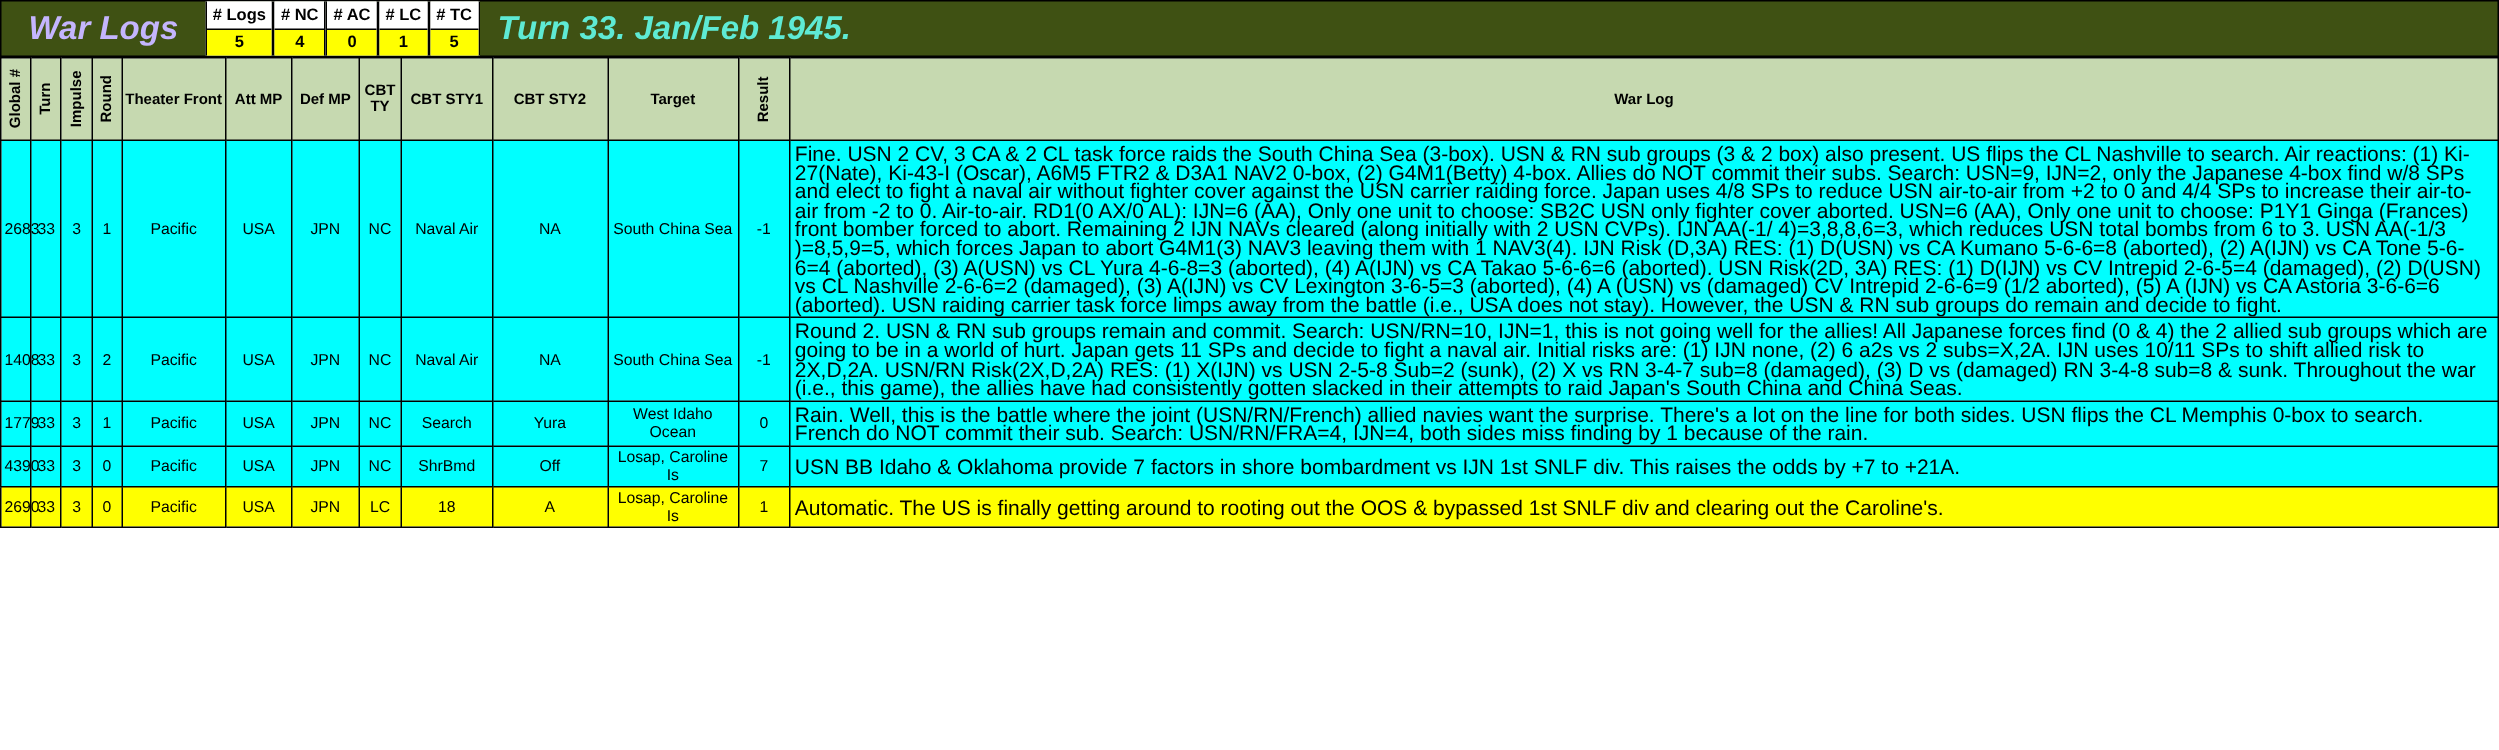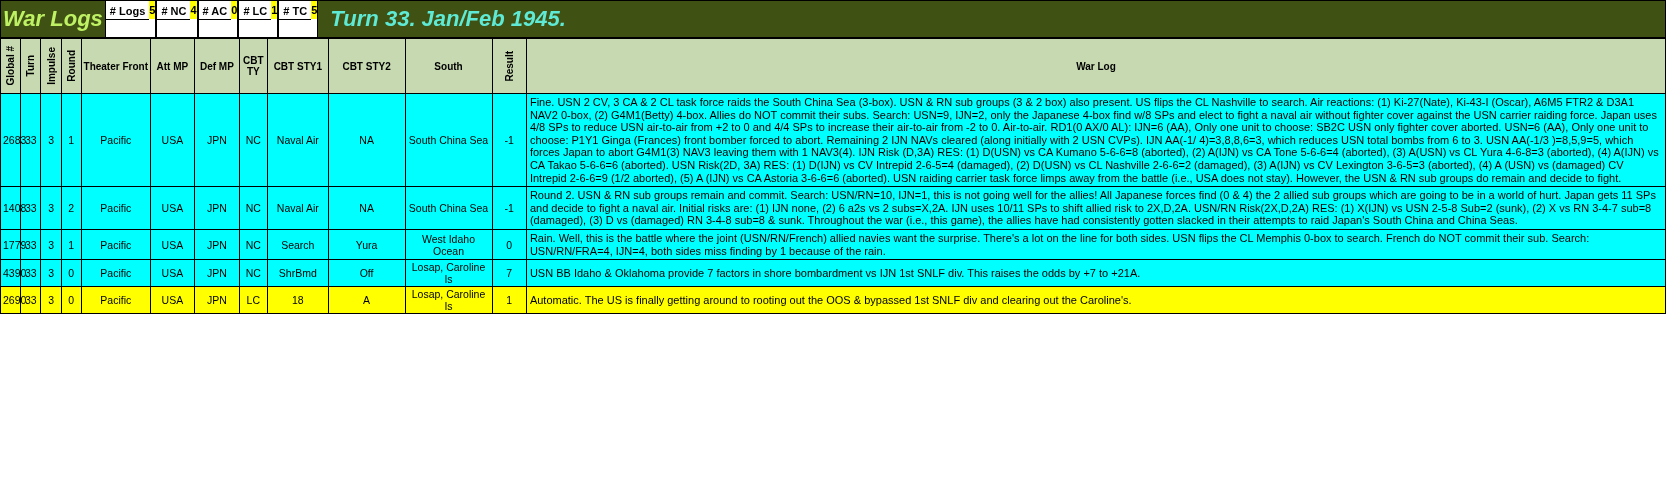--- a/index.html
+++ b/index.html
@@ -15,33 +15,33 @@
 
   
   .titlebar{
     height:38px;
     background:#3f5113;
     display:flex;align-items:stretch;
     border:1px solid #000;
     box-sizing:border-box;
   }
   .title-text{
-    color:#bef264;
+    color:#c4b5fd;
     font-size:22px;
     font-weight:bold;
     font-style:italic;
     display:flex;align-items:center;
-    padding:0 2px;
+    padding:0 18px;
     white-space:nowrap;
   }
   .counters{
     display:flex;align-items:stretch;
   }
   .counter-col{
-    display:flex;flex-direction:row;
+    display:flex;flex-direction:column;
     border-left:1px solid #000;
     border-right:1px solid #000;
     box-sizing:border-box;
     background:#ffffff;
   }
   .counter-head{
     background:#ffffff;
     color:#000;
     font-size:11px;font-weight:bold;
     text-align:center;
@@ -103,21 +103,21 @@
     font-weight:bold;
     margin:0 auto;
   }
   td{
     font-size:10.5px;
     padding:1px 2px;
   }
   td.c{text-align:center;}
   td.log{
     text-align:left;
-    font-size:11px;
+    font-size:14px;
     line-height:12.6px;
     padding:2px 3px;
     vertical-align:top;
   }
   tr.cyan td{background:#00ffff;}
   tr.yellow td{background:#ffff00;}
 
   
   col.c-global{width:20px;}
   col.c-turn{width:20px;}
@@ -197,21 +197,21 @@
           </th>
         <th class="vert">
             <span>Round</span>
           </th>
         <th>Theater Front</th>
         <th>Att MP</th>
         <th>Def MP</th>
         <th>CBT TY</th>
         <th>CBT STY1</th>
         <th>CBT STY2</th>
-        <th>South</th>
+        <th>Target</th>
         <th class="vert">
             <span>Result</span>
           </th>
         <th>War Log</th>
       </tr>
     </thead>
     <tbody>
       <tr class="cyan">
         <td class="c">2683</td>
         <td class="c">33</td>

